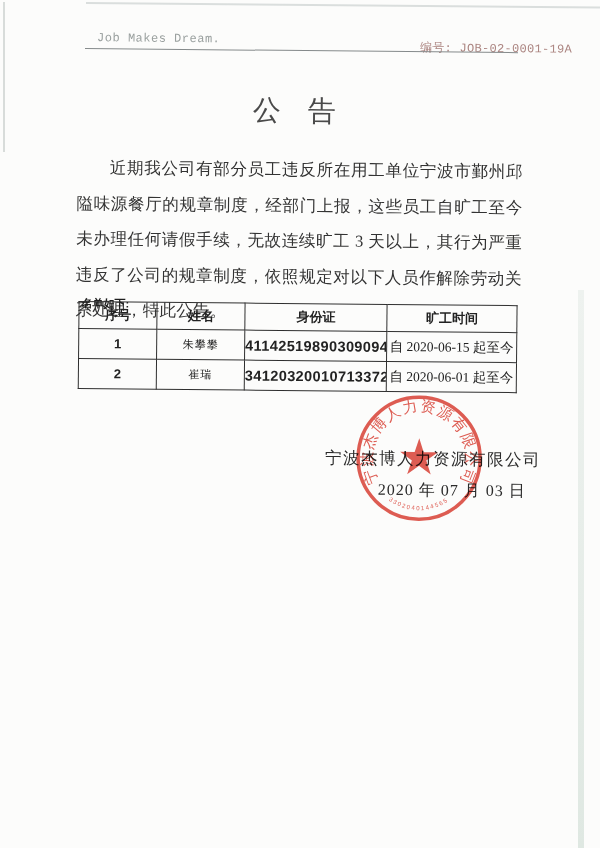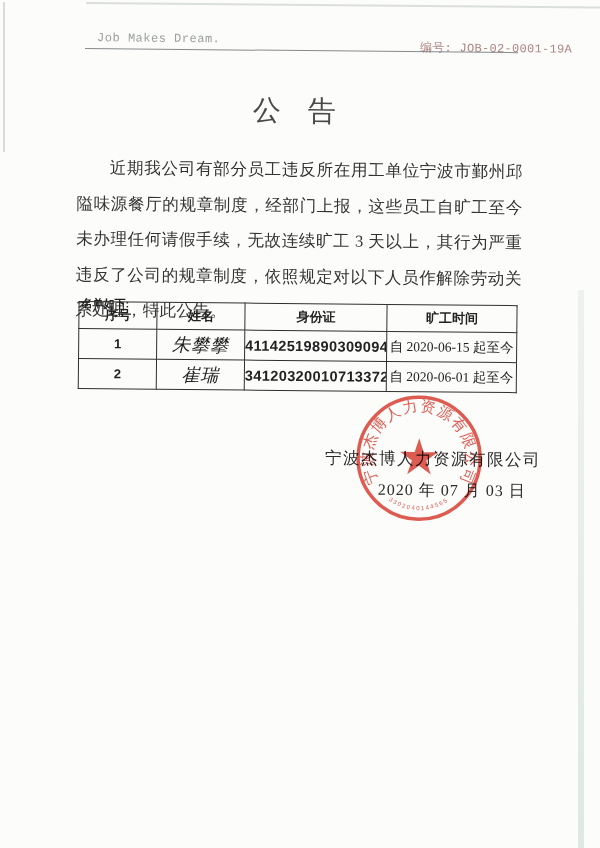--- a/index.html
+++ b/index.html
@@ -59,21 +59,21 @@
     border:1px solid #2f2f2f;text-align:center;vertical-align:middle;
     padding:0;overflow:hidden;white-space:nowrap;
   }
   .roster th{
     height:26px;
     font-family:"Liberation Sans","DejaVu Sans",sans-serif;
     font-size:13px;font-weight:bold;color:#222;
   }
   .roster td{height:29px;color:#222;}
   .c-num{font-family:"Liberation Sans","DejaVu Sans",sans-serif;font-weight:bold;font-size:13px;}
-  .c-name{font-size:18px;letter-spacing:1px;font-style:italic;}
+  .c-name{font-size:11px;letter-spacing:1px;}
   .c-id{font-family:"Liberation Sans","DejaVu Sans",sans-serif;font-weight:bold;font-size:14.5px;letter-spacing:0.4px;}
   .c-time{font-size:13.5px;}
 
   .company{
     position:absolute;left:329px;top:445px;
     font-size:16.5px;color:#2b2b2b;letter-spacing:1.5px;
   }
   .sign-date{
     position:absolute;left:382px;top:477px;
     font-size:16px;color:#2b2b2b;letter-spacing:1px;

